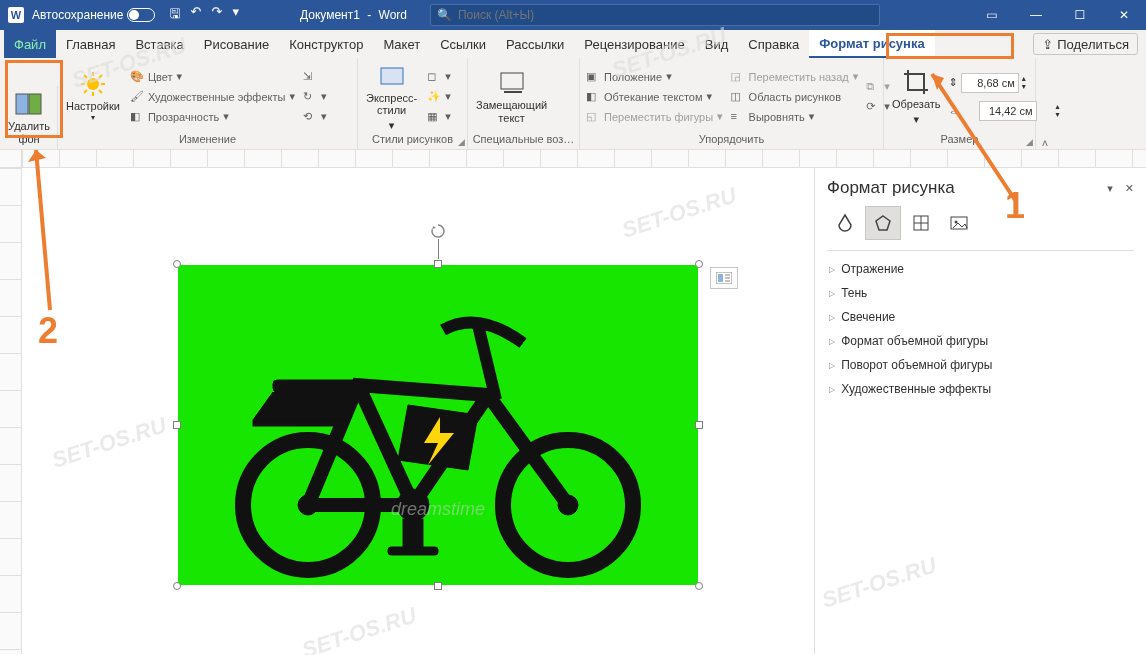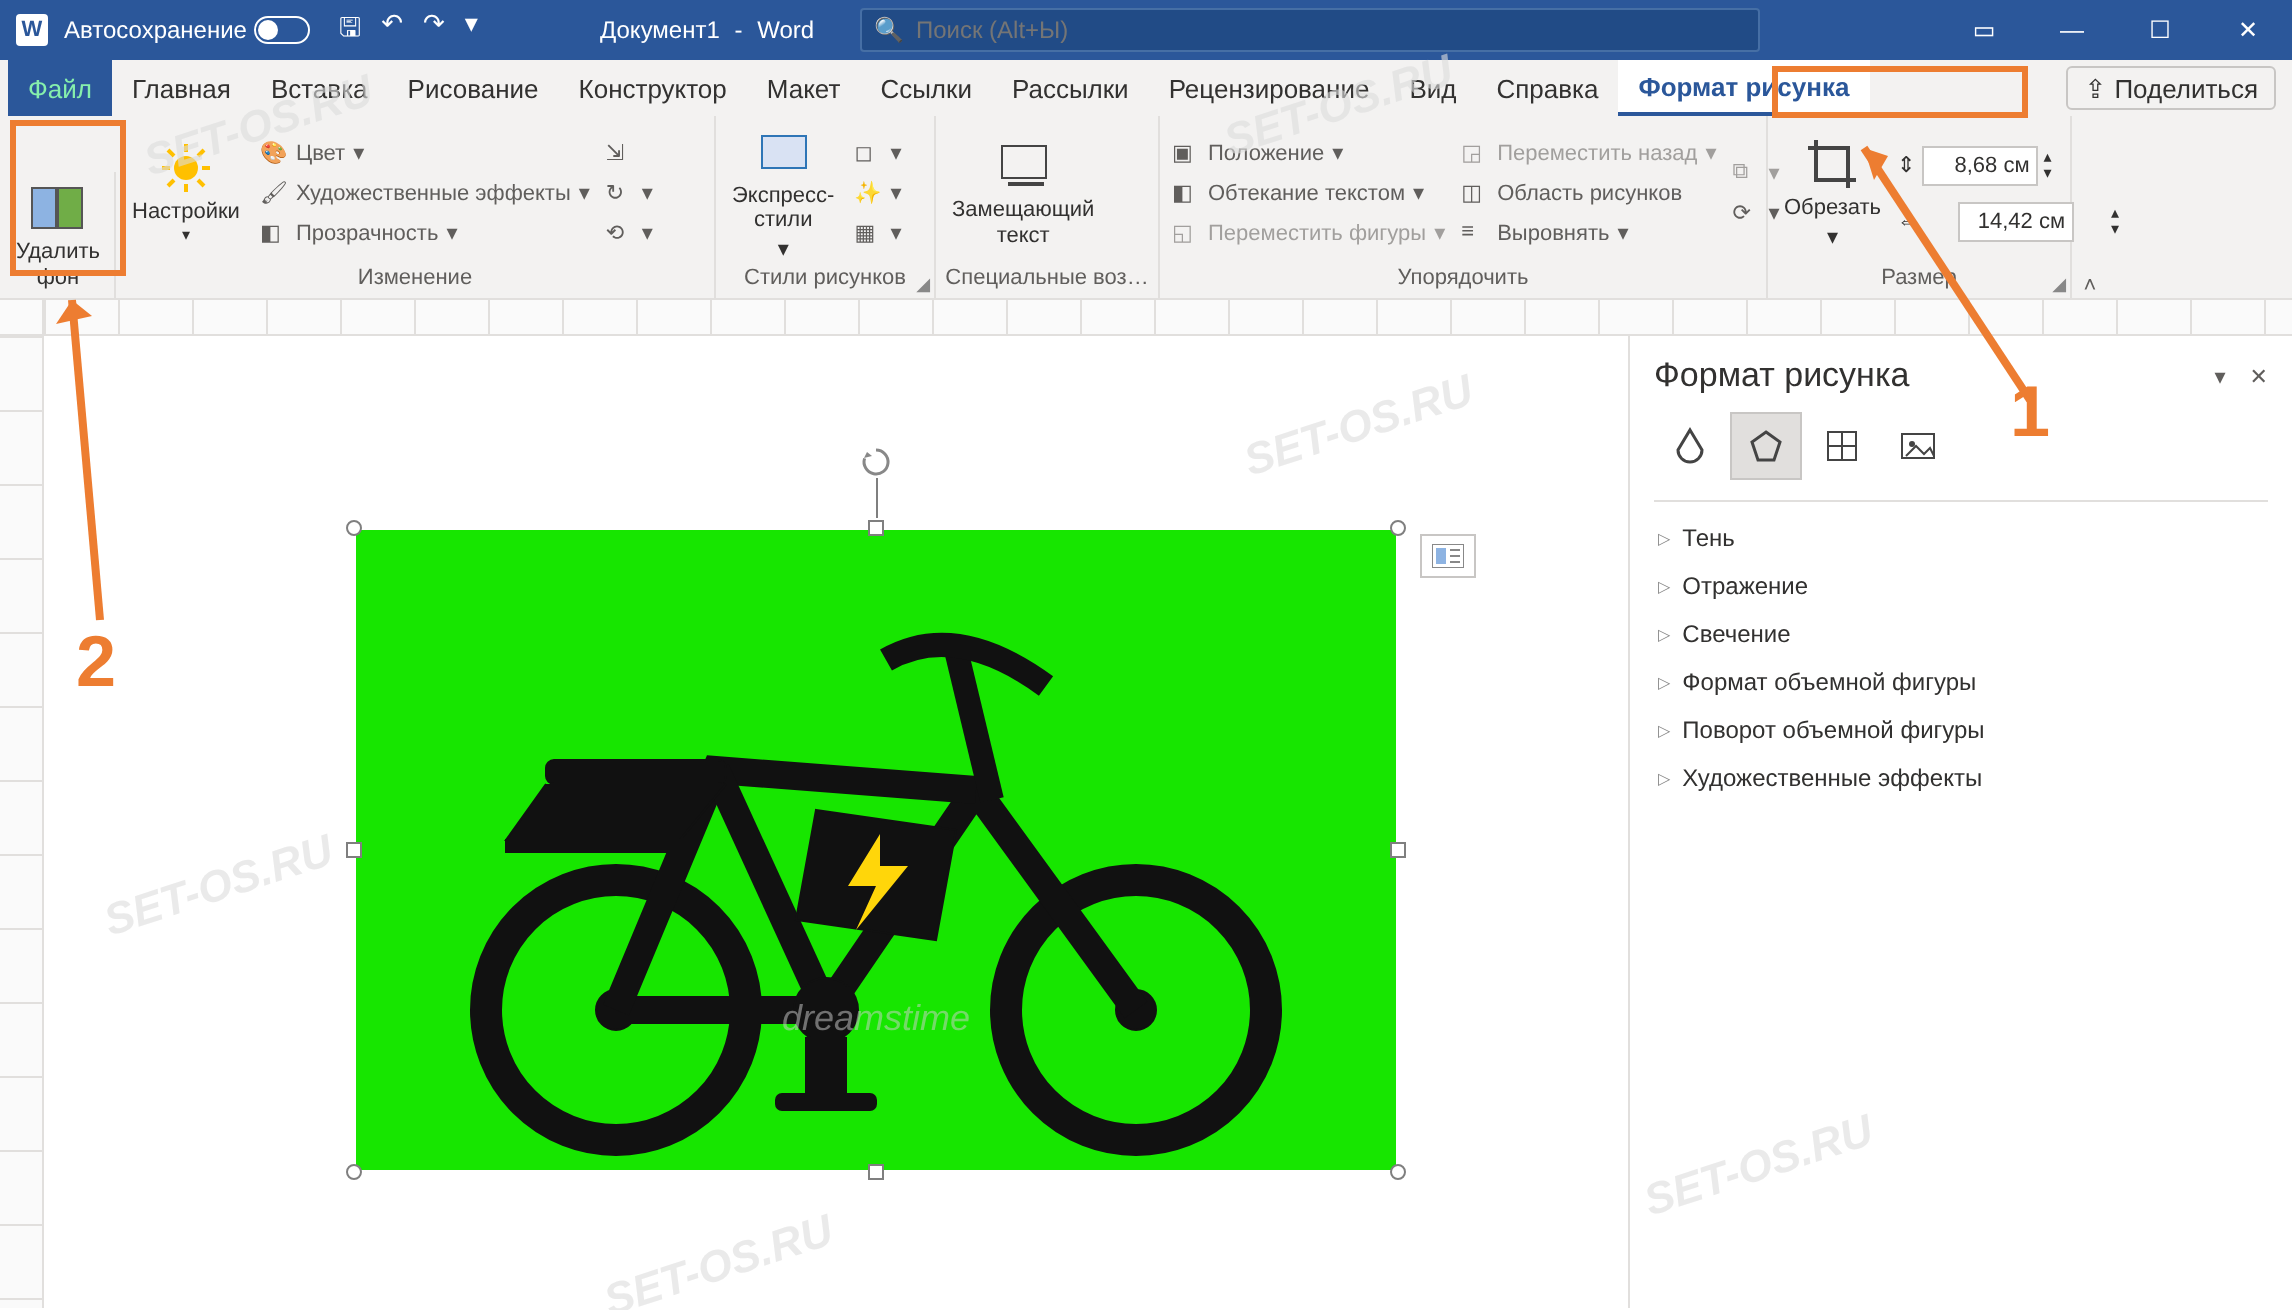--- a/index.html
+++ b/index.html
@@ -378,24 +378,24 @@
       <div class="sp-icon">
           <svg width="20" height="20">
             <rect x="2" y="4" width="16" height="12" fill="none" stroke="#444"></rect>
             <circle cx="7" cy="9" r="1.5" fill="#444"></circle>
             <path d="M4 15 L9 10 L13 14 L16 11 L18 15" fill="none" stroke="#444"></path>
           </svg>
         </div>
     </div>
     <div class="sp-list">
       <div class="sp-item">
+          <span>Отражение</span>
+        </div>
+      <div class="sp-item">
           <span>Тень</span>
-        </div>
-      <div class="sp-item">
-          <span>Отражение</span>
         </div>
       <div class="sp-item">
           <span>Свечение</span>
         </div>
       <div class="sp-item">
           <span>Формат объемной фигуры</span>
         </div>
       <div class="sp-item">
           <span>Поворот объемной фигуры</span>
         </div>

